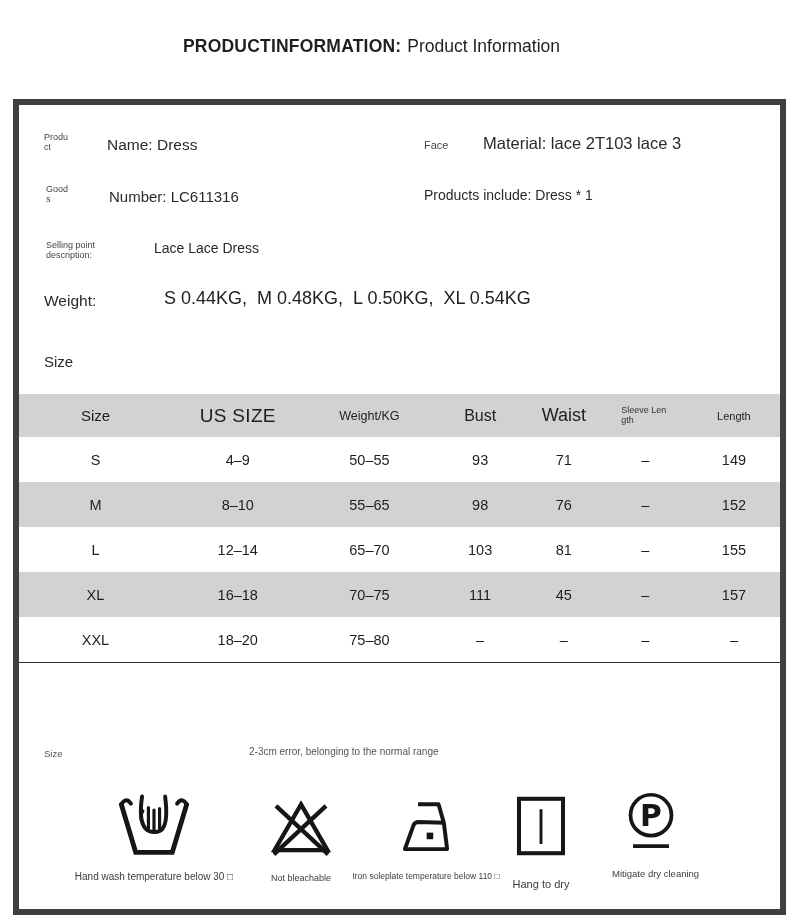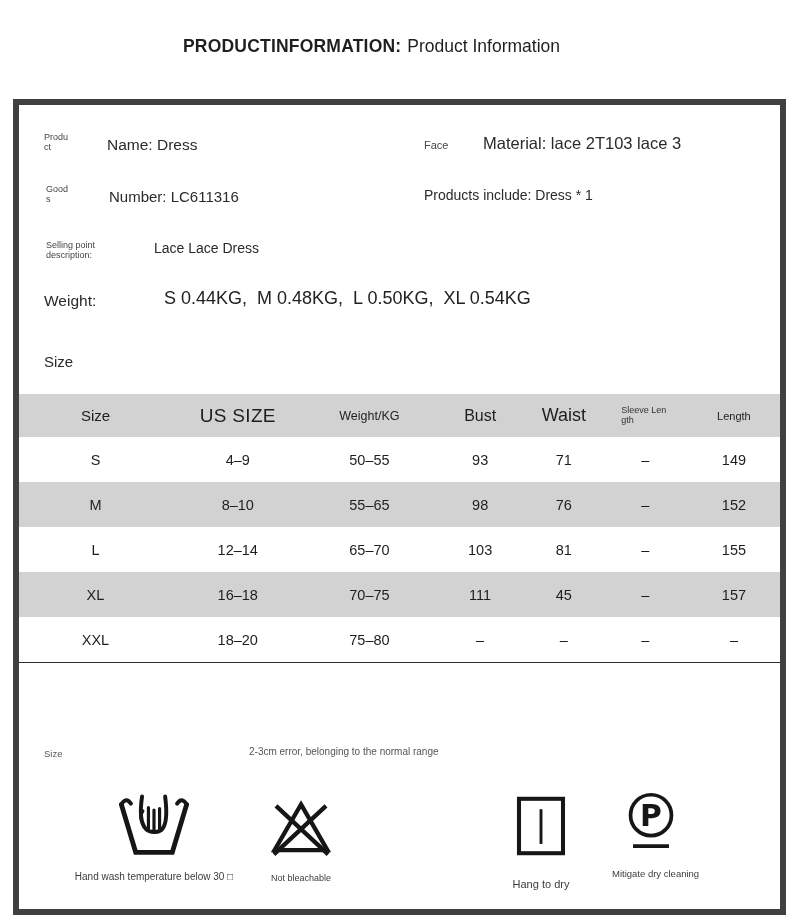--- a/index.html
+++ b/index.html
@@ -191,20 +191,27 @@
   </div>
 
   <div class="care care-2">
     <svg class="glyph" width="72" height="70" viewBox="0 0 100 98" fill="none" stroke="#161616">
       <path d="M50 16 L87 80 L13 80 Z" stroke-width="6" stroke-linejoin="miter"></path>
       <path d="M15 18 L88 86 M85 18 L12 86" stroke-width="6"></path>
     </svg>
     <span class="cap">Not bleachable</span>
   </div>
 
+  <div class="care care-3">
+    <svg class="glyph" width="66" height="66" viewBox="0 0 100 100" fill="none" stroke="#161616">
+      <path d="M38 14 L69 14 L77 42 L82 82 L18 82 L31 46 Q33 41 39 41 L77 42" stroke-width="6" stroke-linejoin="round"></path>
+      <rect x="51" y="57" width="10" height="10" fill="#161616" stroke="none"></rect>
+    </svg>
+    <span class="cap">Iron soleplate temperature below 110 □</span>
+  </div>
 
   <div class="care care-4">
     <svg class="glyph" width="58" height="66" viewBox="0 0 100 114" fill="none" stroke="#161616">
       <rect x="12" y="10" width="76" height="94" stroke-width="7"></rect>
       <line x1="50" y1="28" x2="50" y2="88" stroke-width="5"></line>
     </svg>
     <span class="cap">Hang to dry</span>
   </div>
 
   <div class="care care-5">

